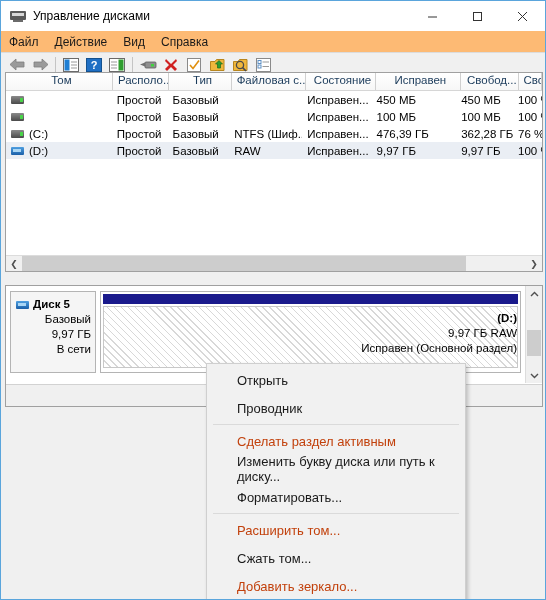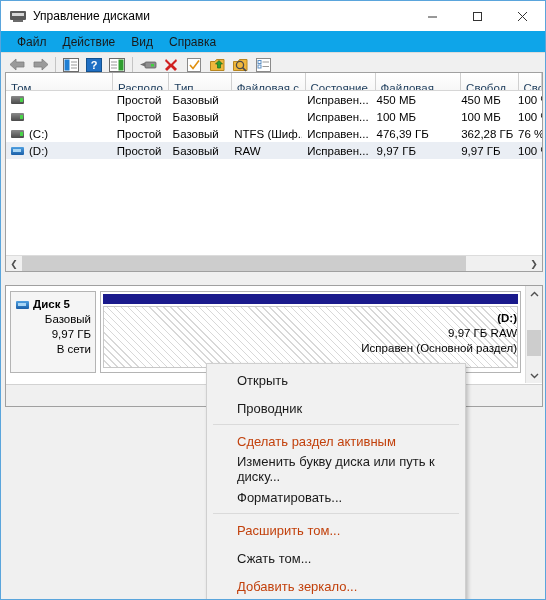--- a/index.html
+++ b/index.html
@@ -41,22 +41,22 @@
   .title-text{font-size:12px;color:#000;}
   .win-btns{position:absolute;right:0;top:0;height:30px;display:flex;}
   .win-btn{
     width:45px;height:30px;display:flex;align-items:center;justify-content:center;
     font-size:13px;color:#333;background:#ffffff;
   }
   .win-btn.close{font-size:15px;}
 
   
   .menubar{
-    height:21px;background:#0ea5e9;
-    display:flex;align-items:center;padding-left:8px;
+    height:21px;background:#fdba74;
+    display:flex;align-items:center;
   }
   .menu-item{
     padding:2px 8px;font-size:12px;color:#1a1a1a;
   }
 
   
   .toolbar{
     height:23px;background:#f0f0f0;
     border-top:1px solid #dcdcdc;
     display:flex;align-items:center;padding-left:5px;gap:1px;
@@ -70,24 +70,25 @@
     background:#ffffff;border:1px solid #a0a0a0;box-sizing:border-box;
     overflow:hidden;
   }
   .lhead{
     display:flex;height:17px;background:#ffffff;
     border-bottom:1px solid #d6d6d6;
   }
   .lhead .hc{
     box-sizing:border-box;
     border-right:1px solid #d0d0d0;
-    padding:9px 0 0 5px;
+    padding:1px 0 0 5px;
     font-size:11.5px;color:#1a3a5a;
     white-space:nowrap;overflow:hidden;
     background:linear-gradient(#ffffff,#f7f7f7);
+    text-align:center;
   }
   .lrow{display:flex;height:17px;align-items:center;white-space:nowrap;}
   .lrow.selected{background:#eaeef4;}
   .lcell{
     box-sizing:border-box;padding-left:5px;font-size:11.5px;color:#000;
     white-space:nowrap;overflow:hidden;
   }
   .vol-ico{
     display:inline-block;width:13px;height:8px;vertical-align:middle;
     margin-right:5px;border-radius:1px;position:relative;
@@ -297,21 +298,21 @@
     </div>
   </div>
 
   <div class="listwrap">
     <div class="lhead">
       <div class="hc" style="width:110px">Том</div>
       <div class="hc" style="width:58px">Располо...</div>
       <div class="hc" style="width:64px">Тип</div>
       <div class="hc" style="width:76px">Файловая с...</div>
       <div class="hc" style="width:72px">Состояние</div>
-      <div class="hc" style="width:88px">Файловая</div>
+      <div class="hc" style="width:88px">Исправен</div>
       <div class="hc" style="width:59px">Свобод...</div>
       <div class="hc" style="width:24px">Своб</div>
     </div>
 
     <div class="lrow">
       <div class="lcell" style="width:110px">
         <span class="vol-ico gray"></span><span></span>
       </div>
       <div class="lcell" style="width:58px">Простой</div>
       <div class="lcell" style="width:64px">Базовый</div>

